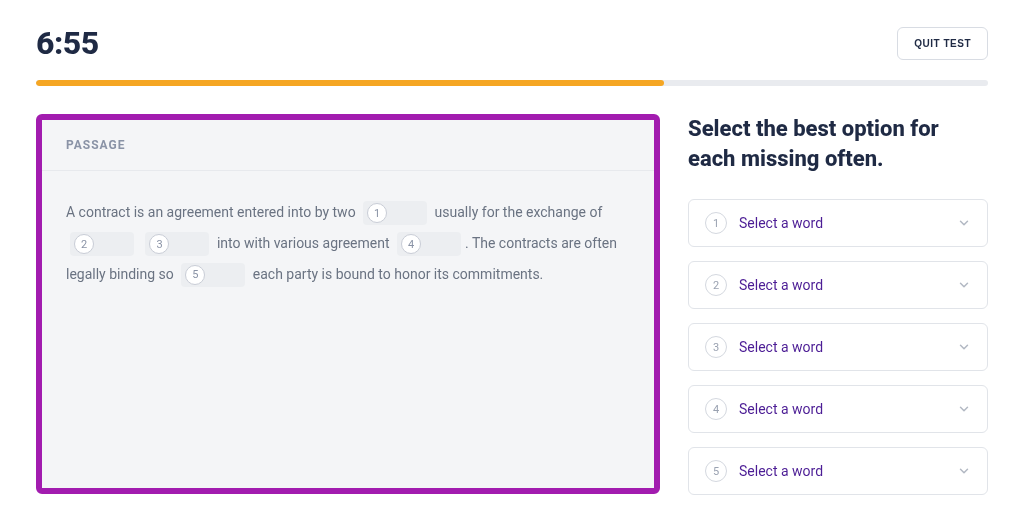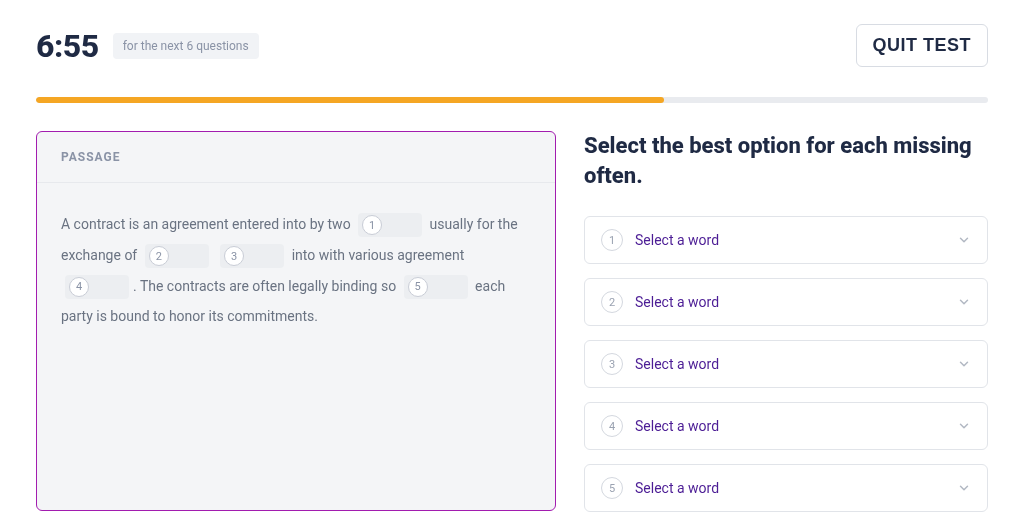--- a/index.html
+++ b/index.html
@@ -9,42 +9,42 @@
     color: #1f2a44;
     width: 1024px;
     height: 528px;
     overflow: hidden;
     position: relative;
   }
   .header {
     display: flex;
     align-items: center;
     justify-content: space-between;
-    padding: 24px 36px 30px 36px;
+    padding: 24px 36px 18px 36px;
   }
   .timer-wrap {
     display: flex;
     align-items: center;
     gap: 14px;
   }
   .timer {
     font-size: 32px;
     font-weight: 800;
     color: #1f2a44;
     letter-spacing: -0.5px;
   }
   .timer-note {
     font-size: 12px;
     color: #8a93a6;
     background: #f1f3f6;
     border-radius: 4px;
     padding: 6px 10px;
   }
   .quit-btn {
-    font-size: 18px;
+    font-size: 10px;
     font-weight: 700;
     letter-spacing: 0.5px;
     color: #1f2a44;
     background: #ffffff;
     border: 1px solid #d8dce3;
     border-radius: 6px;
     padding: 10px 16px;
     cursor: pointer;
   }
   .progress-track {
@@ -60,23 +60,23 @@
     background: #f5a623;
     border-radius: 3px;
   }
   .content {
     display: flex;
     gap: 28px;
     padding: 28px 36px 0 36px;
     align-items: flex-start;
   }
   .passage-panel {
-    width: 520px;
+    width: 624px;
     background: #f4f5f7;
-    border: 1px solid #a21caf;
+    border: 6px solid #a21caf;
     border-radius: 6px;
     min-height: 380px;
   }
   .passage-title-row {
     padding: 18px 24px;
     border-bottom: 1px solid #e7e9ed;
   }
   .passage-title {
     font-size: 12px;
     font-weight: 700;
@@ -160,21 +160,20 @@
     color: #b2b8c3;
   }
   .chevron svg { display: block; }
 </style>
 </head>
 <body>
 
 <div class="header">
   <div class="timer-wrap">
     <div class="timer">6:55</div>
-    <div class="timer-note">for the next 6 questions</div>
   </div>
   <button class="quit-btn">QUIT TEST</button>
 </div>
 
 <div class="progress-track">
   <div class="progress-fill" style="width:66%; background:#f5a623;"></div>
 </div>
 
 <div class="content">
 

